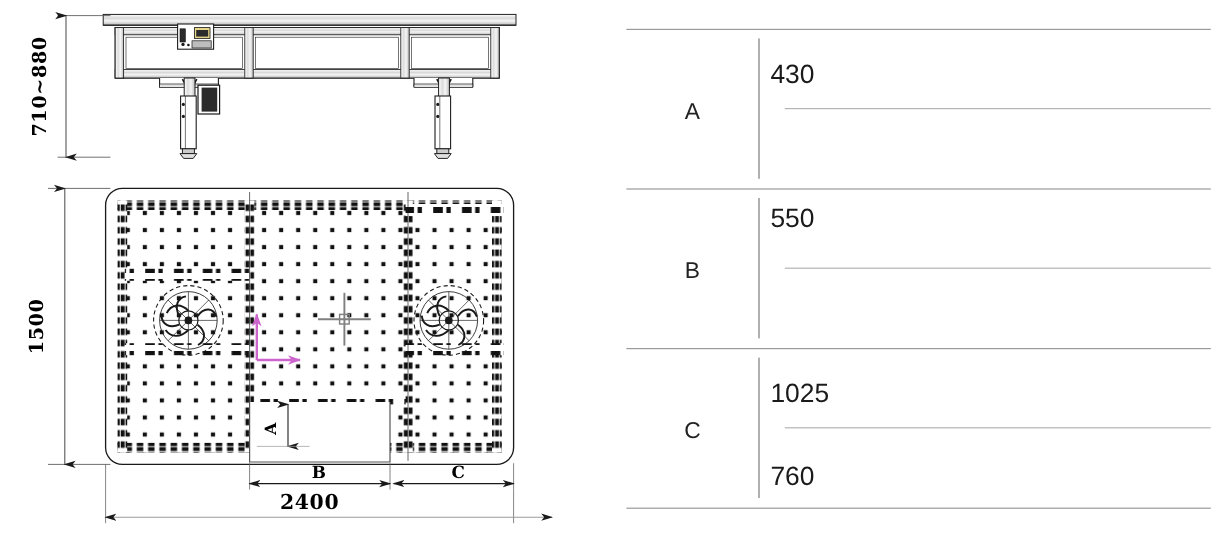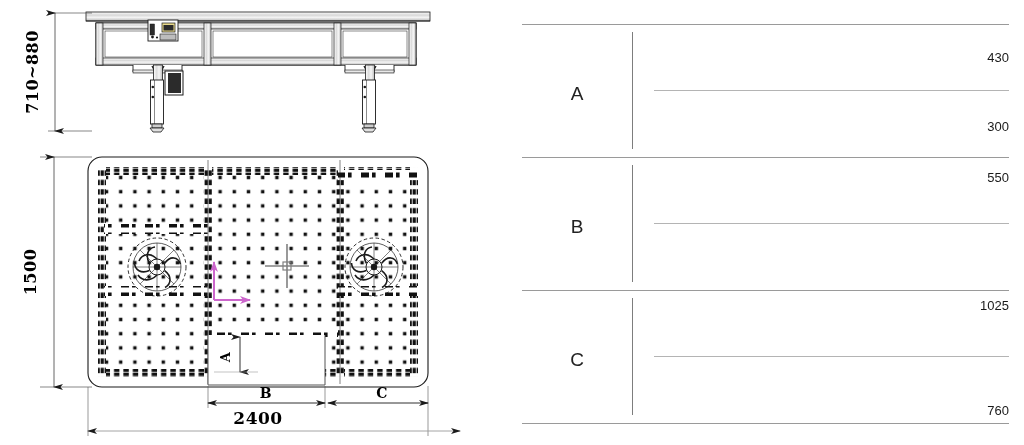--- a/index.html
+++ b/index.html
@@ -77,23 +77,23 @@
   }
   .grp-vdivider {
     position: absolute;
     width: 1px;
     background: #7d7d7d;
   }
   .grp-val {
     position: absolute;
     left: 120px;
     width: 367px;
-    text-align: right;
+    text-align: left;
     font-family: "Liberation Sans", sans-serif;
-    font-size: 13px;
+    font-size: 22px;
     color: #1a1a1a;
     line-height: 1;
   }
   .grp-inner-rule {
     position: absolute;
     left: 132px;
     right: 0;
     height: 1px;
     background: #b4b4b4;
   }
@@ -366,37 +366,36 @@
 
   <div id="spec-table">
     <div class="tbl">
 
       <div class="grp" style="top:0px; height:133px;">
         <div class="grp-top-rule" style="top:0px;"></div>
         <div class="grp-vdivider" style="left:110px; top:8px; height:117px;"></div>
         <div class="grp-label" style="top:60px;">A</div>
         <div class="grp-val" style="top:27px;">430</div>
         <div class="grp-inner-rule" style="top:66px;"></div>
-        <div class="grp-val" style="top:96px;">300</div>
       </div>
 
       <div class="grp" style="top:133px; height:133px;">
         <div class="grp-top-rule" style="top:0px;"></div>
         <div class="grp-vdivider" style="left:110px; top:8px; height:117px;"></div>
         <div class="grp-label" style="top:60px;">B</div>
         <div class="grp-val" style="top:14px;">550</div>
         <div class="grp-inner-rule" style="top:66px;"></div>
       </div>
 
       <div class="grp" style="top:266px; height:133px;">
         <div class="grp-top-rule" style="top:0px;"></div>
         <div class="grp-vdivider" style="left:110px; top:8px; height:117px;"></div>
         <div class="grp-label" style="top:60px;">C</div>
-        <div class="grp-val" style="top:9px;">1025</div>
+        <div class="grp-val" style="top:27px;">1025</div>
         <div class="grp-inner-rule" style="top:66px;"></div>
-        <div class="grp-val" style="top:96px;margin-top:18px;">760</div>
+        <div class="grp-val" style="top:96px;">760</div>
       </div>
 
       <div class="tbl-bottom-rule" style="top:399px;"></div>
     </div>
   </div>
 
 </div>
 
 </body></html>

